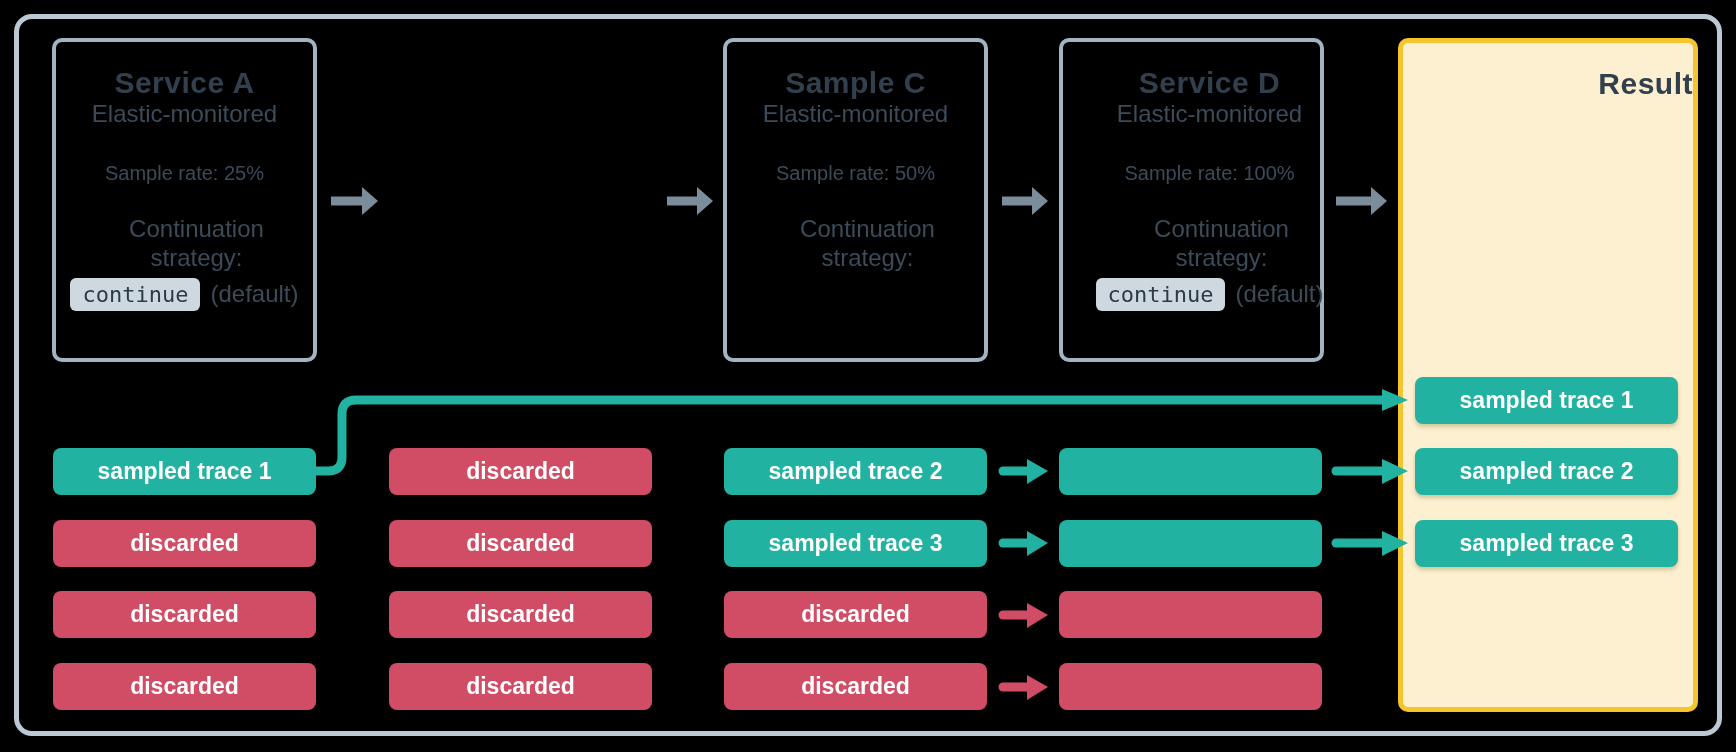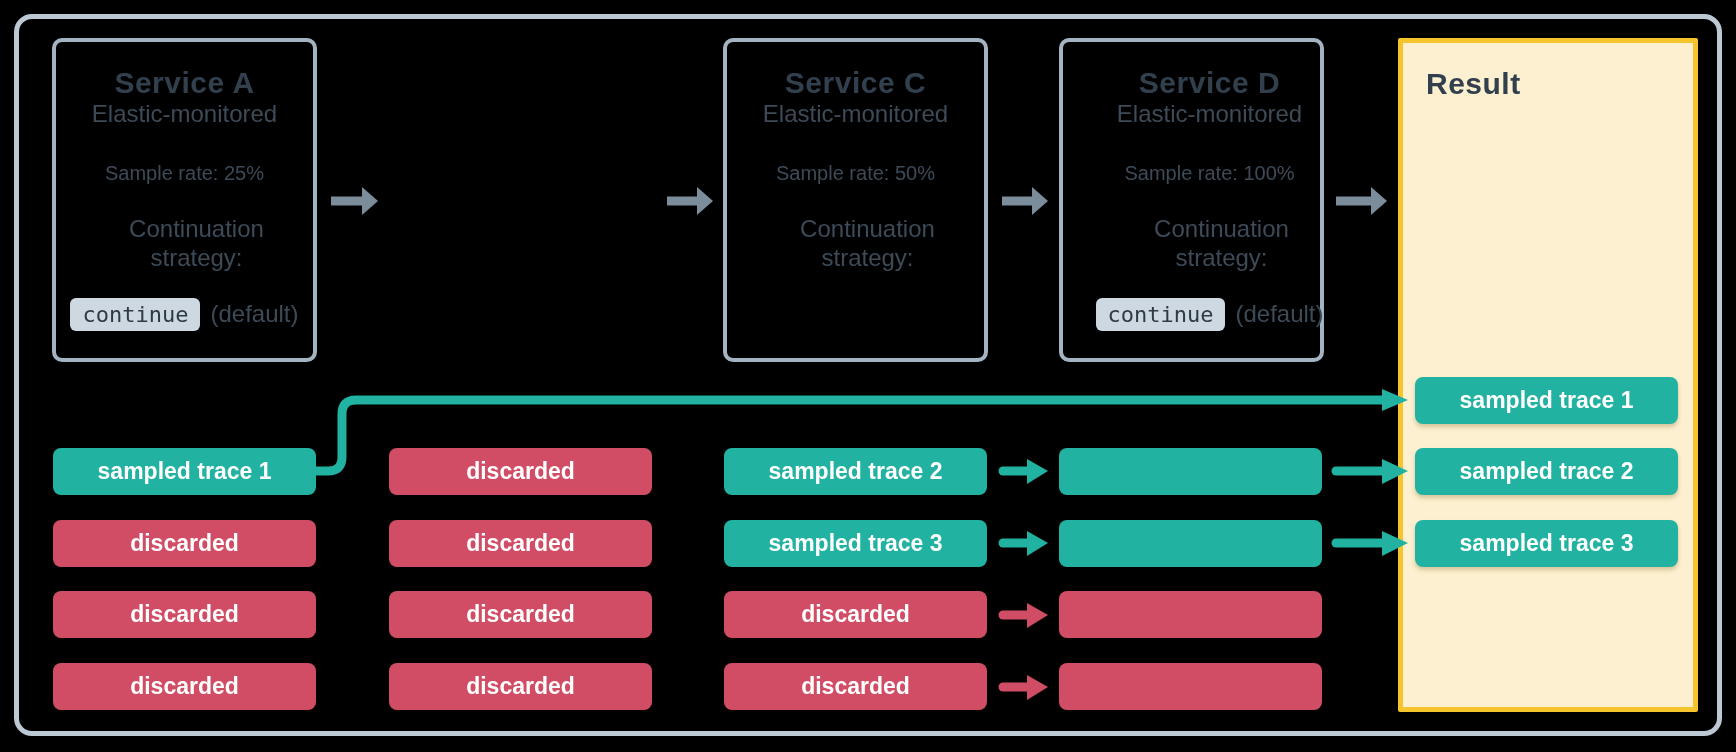--- a/index.html
+++ b/index.html
@@ -16,32 +16,32 @@
   .svc-box{
     position:absolute;top:38px;width:265px;height:324px;
     border:4px solid var(--box-border);border-radius:10px;
     display:flex;flex-direction:column;align-items:center;text-align:center;
   }
   .box-a{left:52px;} .box-b{left:388px;} .box-c{left:723px;} .box-d{left:1059px;padding-left:36px;}
   .svc-title{margin-top:24px;font-size:30px;font-weight:700;color:var(--navy);letter-spacing:.5px;}
   .svc-sub{font-size:24px;font-weight:500;color:var(--body);}
   .svc-rate{margin-top:34px;font-size:20px;font-weight:500;color:var(--body);text-align:center;}
   .svc-cont{margin-top:30px;font-size:24px;font-weight:500;color:var(--body);line-height:1.2;margin-left:24px;}
-  .code-row{margin-top:25px;display:flex;align-items:center;justify-content:center;gap:10px;text-align:center;}
+  .code-row{margin-top:5px;display:flex;align-items:center;justify-content:center;gap:10px;text-align:center;}
   .code-pill{
     font-family:"DejaVu Sans Mono","Liberation Mono",monospace;
     font-size:22px;color:var(--code-text);background:var(--code-bg);
     padding:4px 12px;border-radius:6px;white-space:nowrap;
   }
   .code-note{font-size:24px;font-weight:500;color:var(--body);}
   .code-note:empty{display:none;}
   .result-box{
     position:absolute;left:1398px;top:38px;width:300px;height:674px;
-    background:var(--result-bg);border:5px solid var(--result-border);border-radius:2px;
-    display:flex;flex-direction:column;align-items:flex-start;padding-left:23px;
+    background:var(--result-bg);border:5px solid var(--result-border);border-radius:10px;
+    display:flex;flex-direction:column;align-items:flex-end;
   }
   .pill{
     position:absolute;width:263px;height:47px;border-radius:8px;
     display:flex;align-items:center;justify-content:center;
     font-size:23px;font-weight:600;color:var(--pill-text);white-space:nowrap;
   }
   .pill.sampled{background:var(--teal);}
   .pill.discarded{background:var(--red);}
   .col-a{left:53px;} .col-b{left:389px;} .col-c{left:724px;} .col-d{left:1059px;} .col-r{left:1415px;}
   .row-0{top:377px;} .row-1{top:448px;} .row-2{top:520px;} .row-3{top:591px;} .row-4{top:663px;}
@@ -72,21 +72,21 @@
       <span>strategy:</span>
     </div>
     <div class="code-row">
       <span class="code-pill">continue</span>
       <span class="code-note">(default)</span>
     </div>
   </div>
 
 
   <div class="svc-box box-c">
-    <div class="svc-title">Service C</div>
+    <div class="svc-title">Sample C</div>
     <div class="svc-sub">Elastic-monitored</div>
     <div class="svc-rate">Sample rate: 50%</div>
     <div class="svc-cont">
       <span>Continuation</span><br>
       <span>strategy:</span>
     </div>
   </div>
 
   <div class="svc-box box-d">
     <div class="svc-title">Service D</div>

